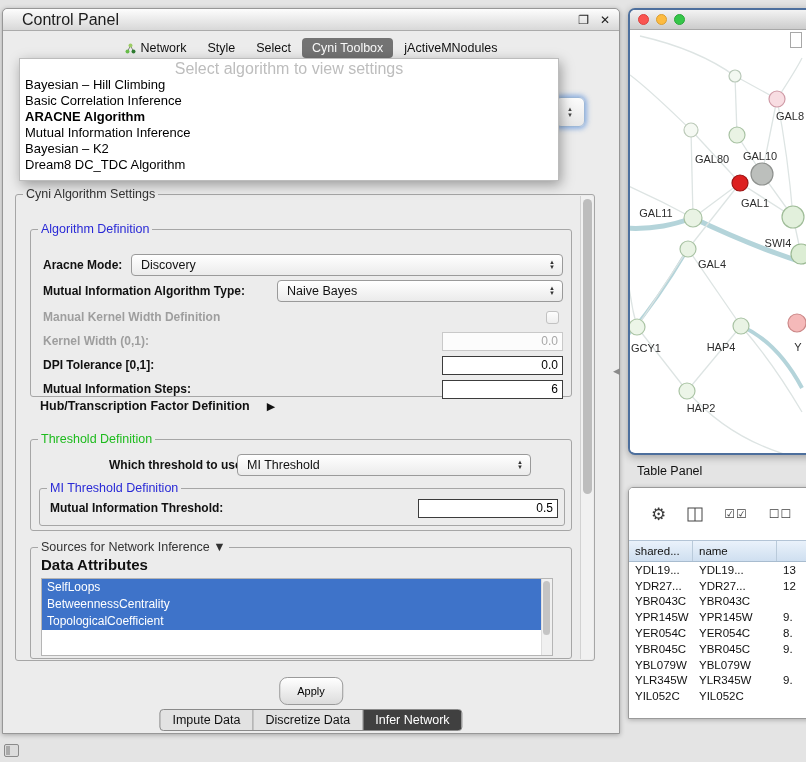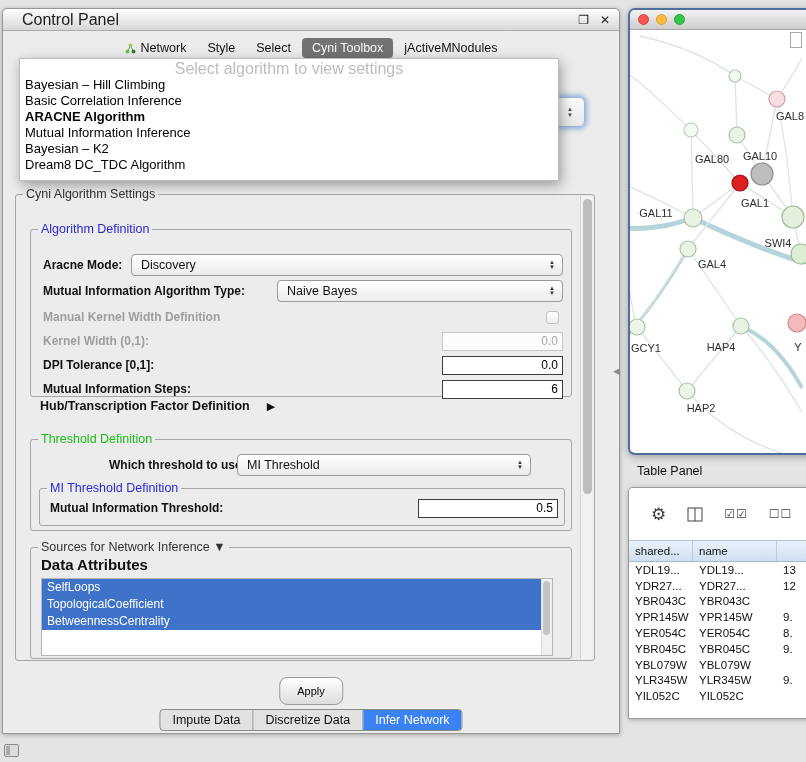--- a/index.html
+++ b/index.html
@@ -83,21 +83,21 @@
   #attr-scroll .thumb { position:absolute; top:2px; left:1px; width:7px; height:54px;
     background:#c4c4c4; border-radius:4px; }
   #apply-btn { position:absolute; left:50%; top:668px; transform:translateX(-50%);
     height:28px; padding:2px 17px; border:1px solid #9a9a9a; border-radius:8px;
     background:linear-gradient(#ffffff,#dcdcdc); font-size:11px; }
   #bottom-tabs { position:absolute; left:50%; top:700px; transform:translateX(-50%);
     display:flex; border:1px solid #8a8a8a; border-radius:4px; overflow:hidden;
     background:#e2e2e2; }
   .btab { padding:3px 12px; font-size:12.5px; border-right:1px solid #999; }
   .btab:last-child { border-right:none; }
-  .btab.selected { background:#3b82f6; color:#fff; }
+  .btab.selected { background:#404040; color:#fff; }
   
   #net-window { position:absolute; left:628px; top:8px; width:192px; height:447px;
     border:2px solid #4d6f9d; border-radius:7px; overflow:hidden; background:#fff;
     box-shadow:0 2px 8px rgba(0,0,0,.3); }
   #net-titlebar { height:20px; background:linear-gradient(#f3f3f3,#cccccc);
     border-bottom:1px solid #a8a8a8; display:flex; align-items:center;
     padding-left:8px; gap:7px; }
   .light { width:11px; height:11px; border-radius:50%; }
   .light.red { background:#fb5450; border:1px solid #d94441; }
   .light.yellow { background:#fdbb40; border:1px solid #d99e33; }
@@ -262,22 +262,22 @@
 
     <div class="group" id="src-group">
       <span class="group-title">
         <span>Sources for Network Inference</span>
         <span>▼</span>
       </span>
       <span id="attrs-label">Data Attributes</span>
       <div id="attr-list">
         <div id="attr-items">
             <div class="src-item">SelfLoops</div>
+            <div class="src-item">BetweennessCentrality</div>
             <div class="src-item">TopologicalCoefficient</div>
-            <div class="src-item">BetweennessCentrality</div>
           </div>
         <div id="attr-scroll">
             <div class="thumb"></div>
           </div>
       </div>
     </div>
 
     <div class="vscroll">
       <div class="thumb" style="top:3px; height:295px"></div>
     </div>

